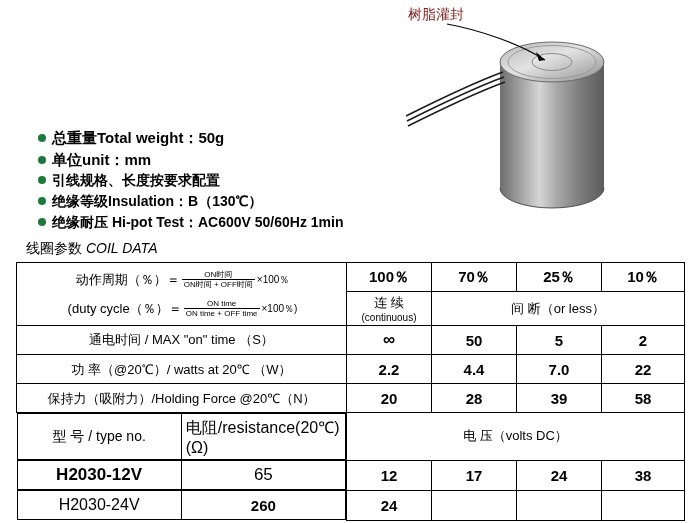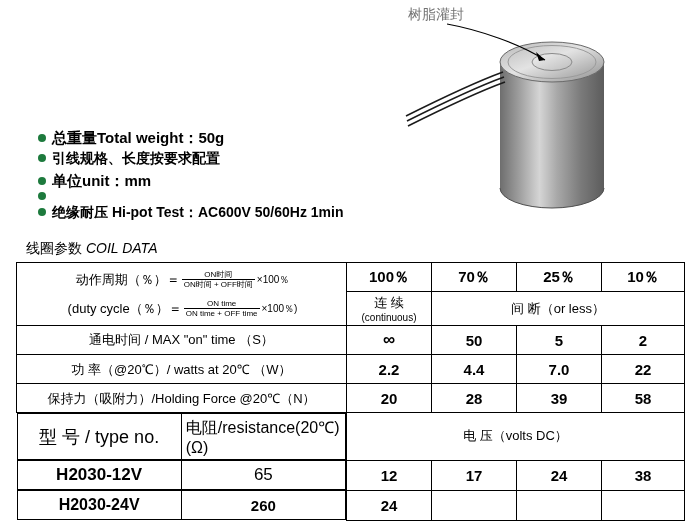--- a/index.html
+++ b/index.html
@@ -22,21 +22,21 @@
     left: 400px;
     top: 0px;
     width: 300px;
     height: 235px;
   }
   #callout-label {
     position: absolute;
     left: 408px;
     top: 6px;
     font-size: 14px;
-    color: #737373;
+    color: #7f1d1d;
     white-space: nowrap;
   }
 
   
   #spec-list {
     position: absolute;
     left: 38px;
     top: 128px;
     width: 380px;
   }
@@ -175,30 +175,31 @@
     <polygon points="145,60 136,52 139,61" fill="#000"></polygon>
   </svg>
 </div>
 <div id="callout-label">树脂灌封</div>
 
 <div id="spec-list">
   <div class="spec-row">
     <span class="bullet"></span>
     <span>总重量Total weight：50g</span>
   </div>
+  <div class="spec-row">
+    <span class="bullet"></span>
+    <span>单位unit：mm</span>
+  </div>
   <div class="spec-row small">
     <span class="bullet"></span>
     <span>引线规格、长度按要求配置</span>
   </div>
-  <div class="spec-row">
-    <span class="bullet"></span>
-    <span>单位unit：mm</span>
-  </div>
   <div class="spec-row small">
     <span class="bullet"></span>
+    <span>绝缘等级Insulation：B（130℃）</span>
   </div>
   <div class="spec-row small">
     <span class="bullet"></span>
     <span>绝缘耐压 Hi-pot Test：AC600V 50/60Hz 1min</span>
   </div>
 </div>
 
 <div id="coil-heading">
   <span class="cn">线圈参数</span>
   <span>COIL DATA</span>
@@ -259,21 +260,21 @@
       <td class="bigval">28</td>
       <td class="bigval">39</td>
       <td class="bigval">58</td>
     </tr>
 
     <tr>
       <td style="padding:0 !important;border:none !important;">
         <table style="width:100%;border-collapse:collapse;table-layout:fixed;">
           <tbody>
               <tr>
-            <td style="border:1px solid #000;width:50%;height:24px;font-size:18px;">型  号 / type  no.</td>
+            <td style="border:1px solid #000;width:50%;height:24px;font-size:14px;">型  号 / type  no.</td>
             <td style="border:1px solid #000;width:50%;height:24px;text-align:left;font-size:16px;">电阻/resistance(20℃)(Ω)</td>
           </tr>
         </tbody>
           </table>
       </td>
       <td colspan="4" class="lbl">电  压（volts DC）</td>
     </tr>
 
     <tr>
       <td style="padding:0 !important;border:none !important;">
@@ -290,21 +291,21 @@
       <td class="bigval">17</td>
       <td class="bigval">24</td>
       <td class="bigval">38</td>
     </tr>
 
     <tr>
       <td style="padding:0 !important;border:none !important;">
         <table style="width:100%;border-collapse:collapse;table-layout:fixed;">
           <tbody>
               <tr>
-            <td style="border:1px solid #000;width:50%;height:24px;text-align:center;font-size:16px;font-weight:bold;">H2030-24V</td>
+            <td style="border:1px solid #000;width:50%;height:24px;text-align:center;font-size:16px;font-weight:normal;">H2030-24V</td>
             <td style="border:1px solid #000;width:50%;height:24px;font-size:15px;font-weight:bold;">260</td>
           </tr>
         </tbody>
           </table>
       </td>
       <td class="bigval">24</td>
       <td class="bigval"></td>
       <td class="bigval"></td>
       <td class="bigval"></td>
     </tr>

